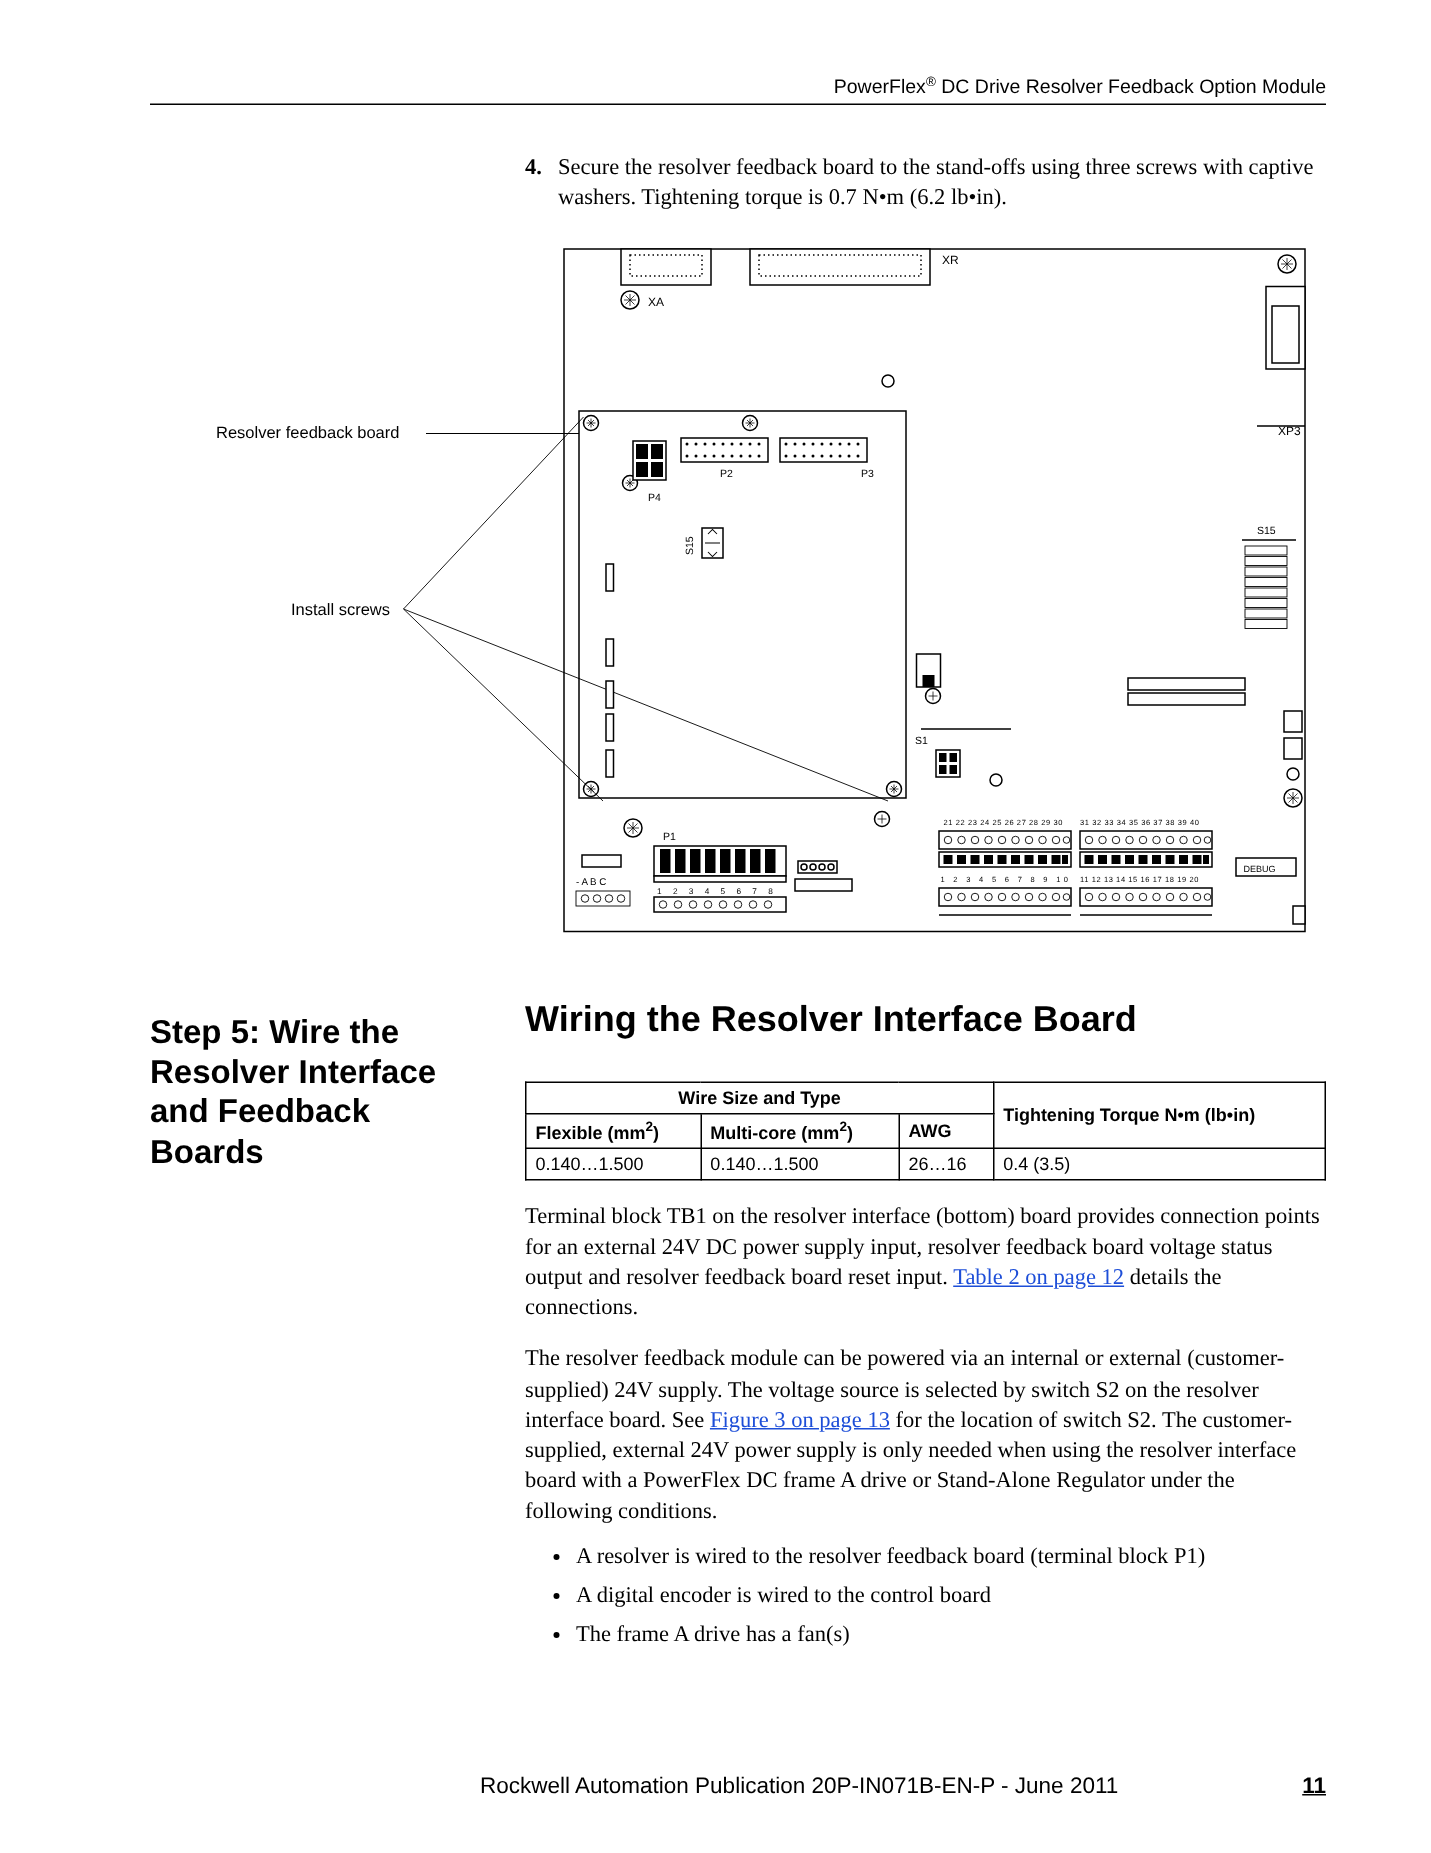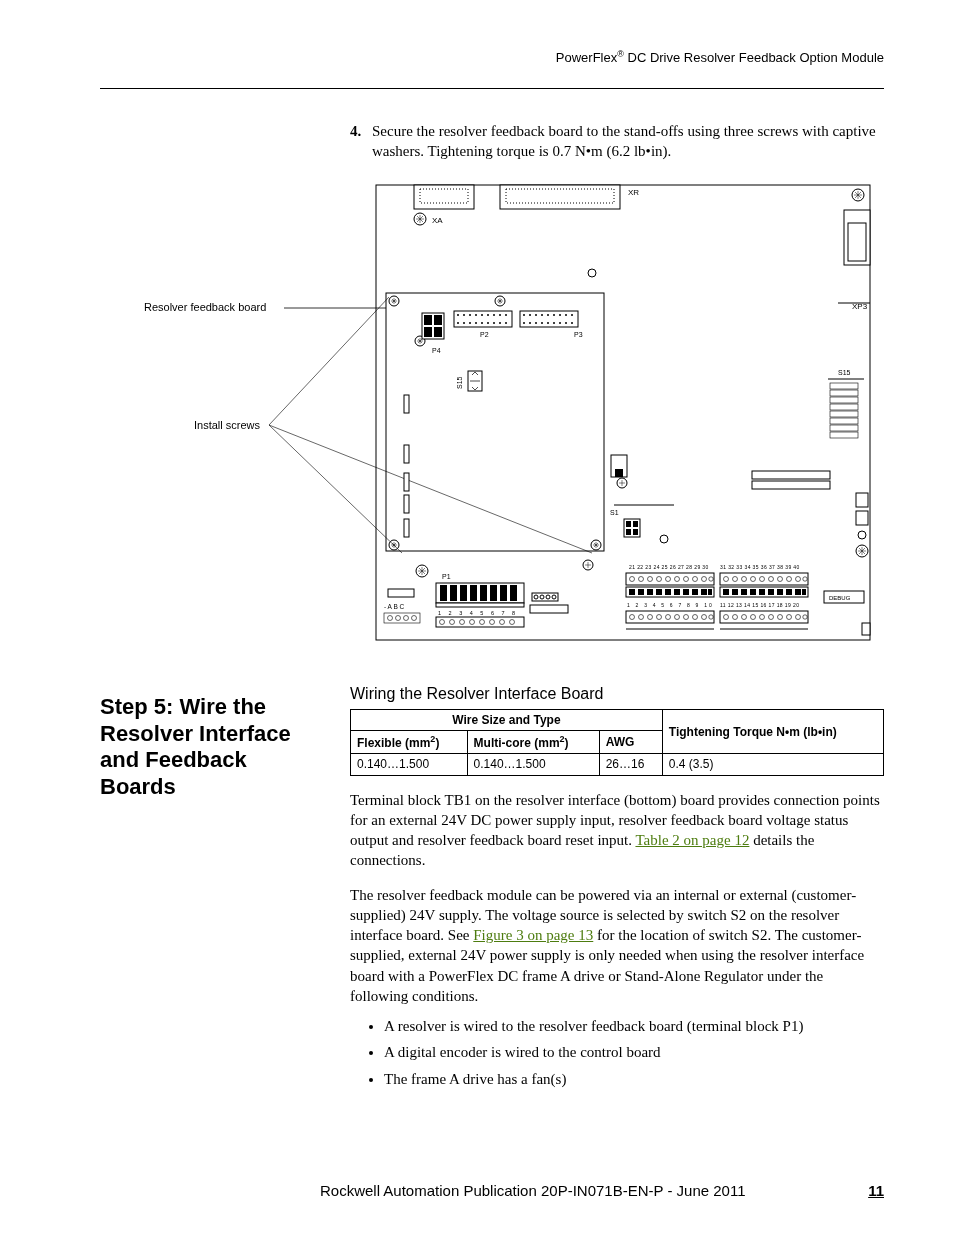--- a/index.html
+++ b/index.html
@@ -16,21 +16,21 @@
     box-sizing: border-box;
     padding: 48px 70px 40px 100px;
     position: relative;
     font-size: 15px;
     line-height: 1.35;
   }
   .header {
     font-family: Arial, Helvetica, sans-serif;
     font-size: 13px;
     text-align: right;
-    padding-bottom: 21px;
+    padding-bottom: 2px;
     border-bottom: 1.5px solid #000;
   }
   .header sup { font-size: 9px; }
   .content-block {
     margin-left: 250px;
     margin-top: 32px;
   }
   .step4-num {
     font-weight: bold;
     float: left;
@@ -58,23 +58,23 @@
   }
   .step-heading {
     font-family: Arial, Helvetica, sans-serif;
     font-weight: bold;
     font-size: 22px;
     line-height: 1.2;
     margin-top: 11px;
   }
   .sub-heading {
     font-family: Arial, Helvetica, sans-serif;
-    font-weight: normal;
-    font-size: 16px;
-    margin-bottom: 4px;
+    font-weight: bold;
+    font-size: 24px;
+    margin-bottom: 24px;
   }
   .table-title {
     font-family: Arial, Helvetica, sans-serif;
     font-weight: bold;
     font-size: 13px;
     margin-bottom: 4px;
   }
   table.wire {
     border-collapse: collapse;
     width: 100%;
@@ -90,21 +90,21 @@
   table.wire th {
     font-weight: bold;
     text-align: center;
   }
   table.wire th.left { text-align: left; }
   .sup2 { font-size: 9px; vertical-align: super; }
   .para {
     margin-top: 14px;
   }
   a.xref {
-    color: #4d7c0f;
+    color: #1d4ed8;
     text-decoration: underline;
   }
   ul.bullets {
     margin: 10px 0 0 34px;
     padding: 0;
   }
   ul.bullets li {
     list-style: disc;
     margin-bottom: 6px;
   }

